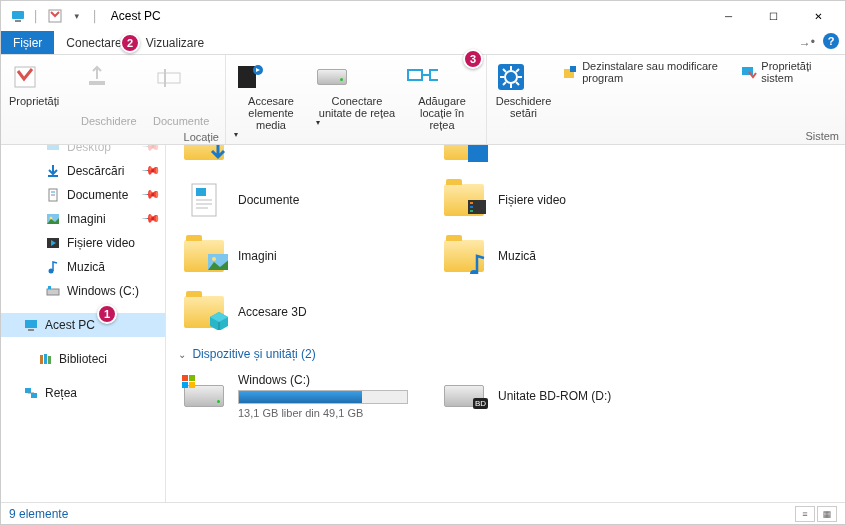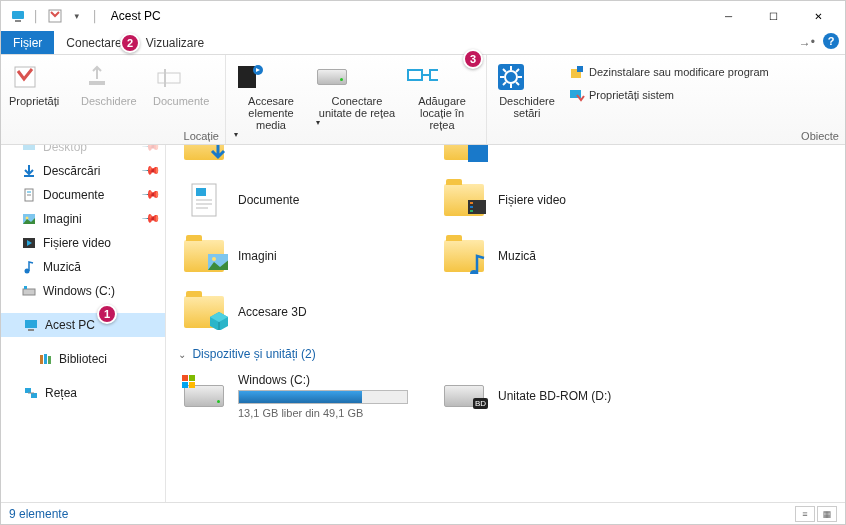--- a/index.html
+++ b/index.html
@@ -20,30 +20,30 @@
 .tab.file { background: #1979ca; color: #fff; }
 .tabs .minimize-ribbon { position: absolute; right: 30px; top: 4px; color: #666; font-size: 12px; }
 .tabs .help-icon { position: absolute; right: 6px; top: 2px; width: 16px; height: 16px; background: #1979ca; border-radius: 50%; color: #fff; font-size: 11px; font-weight: bold; display: flex; align-items: center; justify-content: center; }
 
 
 .ribbon { height: 90px; background: linear-gradient(#fff, #f7f7f7); border-bottom: 1px solid #ddd; display: flex; }
 .ribbon-group { border-right: 1px solid #e5e5e5; padding: 4px 6px 2px 6px; display: flex; flex-direction: column; }
 .ribbon-group .group-body { flex: 1; display: flex; align-items: flex-start; gap: 4px; }
 .ribbon-group .group-label { text-align: right; font-size: 11px; color: #666; padding-top: 2px; }
 .big-btn { display: flex; flex-direction: column; align-items: flex-start; width: 68px; text-align: center; font-size: 11px; color: #333; padding: 2px; line-height: 1.1; }
-.big-btn.disabled { color: #aaa; }
+.big-btn.disabled { color: #aaa; gap: 20px; }
 .big-btn .bicon { width: 32px; height: 32px; display: flex; align-items: center; justify-content: center; margin-bottom: 2px; }
-.small-row { display: flex; flex-direction: column; gap: 1px; padding: 2px 4px; }
+.small-row { display: flex; flex-direction: row; gap: 1px; padding: 2px 4px; }
 .small-btn { display: flex; align-items: center; gap: 4px; font-size: 11px; color: #333; height: 22px; }
 .small-btn .sicon { width: 16px; height: 16px; display: flex; align-items: center; justify-content: center; }
 
 
 .content { display: flex; height: calc(100% - 30px - 24px - 90px - 22px); }
 .sidebar { width: 165px; border-right: 1px solid #e5e5e5; overflow-y: auto; padding-top: 4px; }
-.side-item { display: flex; align-items: center; height: 24px; padding-left: 20px; font-size: 12px; color: #222; position: relative; }
+.side-item { display: flex; align-items: center; height: 24px; padding-left: 44px; font-size: 12px; color: #222; position: relative; }
 .side-item.selected { background: #cce8ff; }
 .side-item .sicon2 { width: 16px; height: 16px; margin-right: 6px; display: flex; align-items: center; justify-content: center; }
 .side-item .pin { position: absolute; right: 6px; color: #888; font-size: 12px; transform: rotate(45deg); }
 
 .main { flex: 1; padding: 8px 12px; overflow-y: auto; }
 .folder-row { display: flex; gap: 10px; margin-bottom: 6px; }
 .folder-item { display: flex; align-items: center; width: 250px; height: 50px; gap: 12px; padding: 4px; }
 .folder-item .ficon { width: 44px; height: 44px; display: flex; align-items: center; justify-content: center; }
 .folder-item .flabel { font-size: 12px; color: #222; }
 
@@ -216,21 +216,21 @@
           <span class="sicon">
               <svg width="16" height="16">
                 <rect x="1" y="3" width="11" height="8" fill="#29a6dd"></rect>
                 <path d="M8 8 L12 13 L15 9" stroke="#d9534f" stroke-width="2" fill="none"></path>
               </svg>
             </span>
           <span>Proprietăți sistem</span>
         </div>
       </div>
     </div>
-    <div class="group-label">Obiecte</div>
+    <div class="group-label">Sistem</div>
   </div>
 </div>
 
 <div class="content">
   <div class="sidebar">
     <div class="side-item" style="opacity:.3;margin-top:-14px">
       <span class="sicon2">
           <svg width="14" height="14">
             <rect x="1" y="2" width="12" height="8" fill="#29a6dd"></rect>
           </svg>

